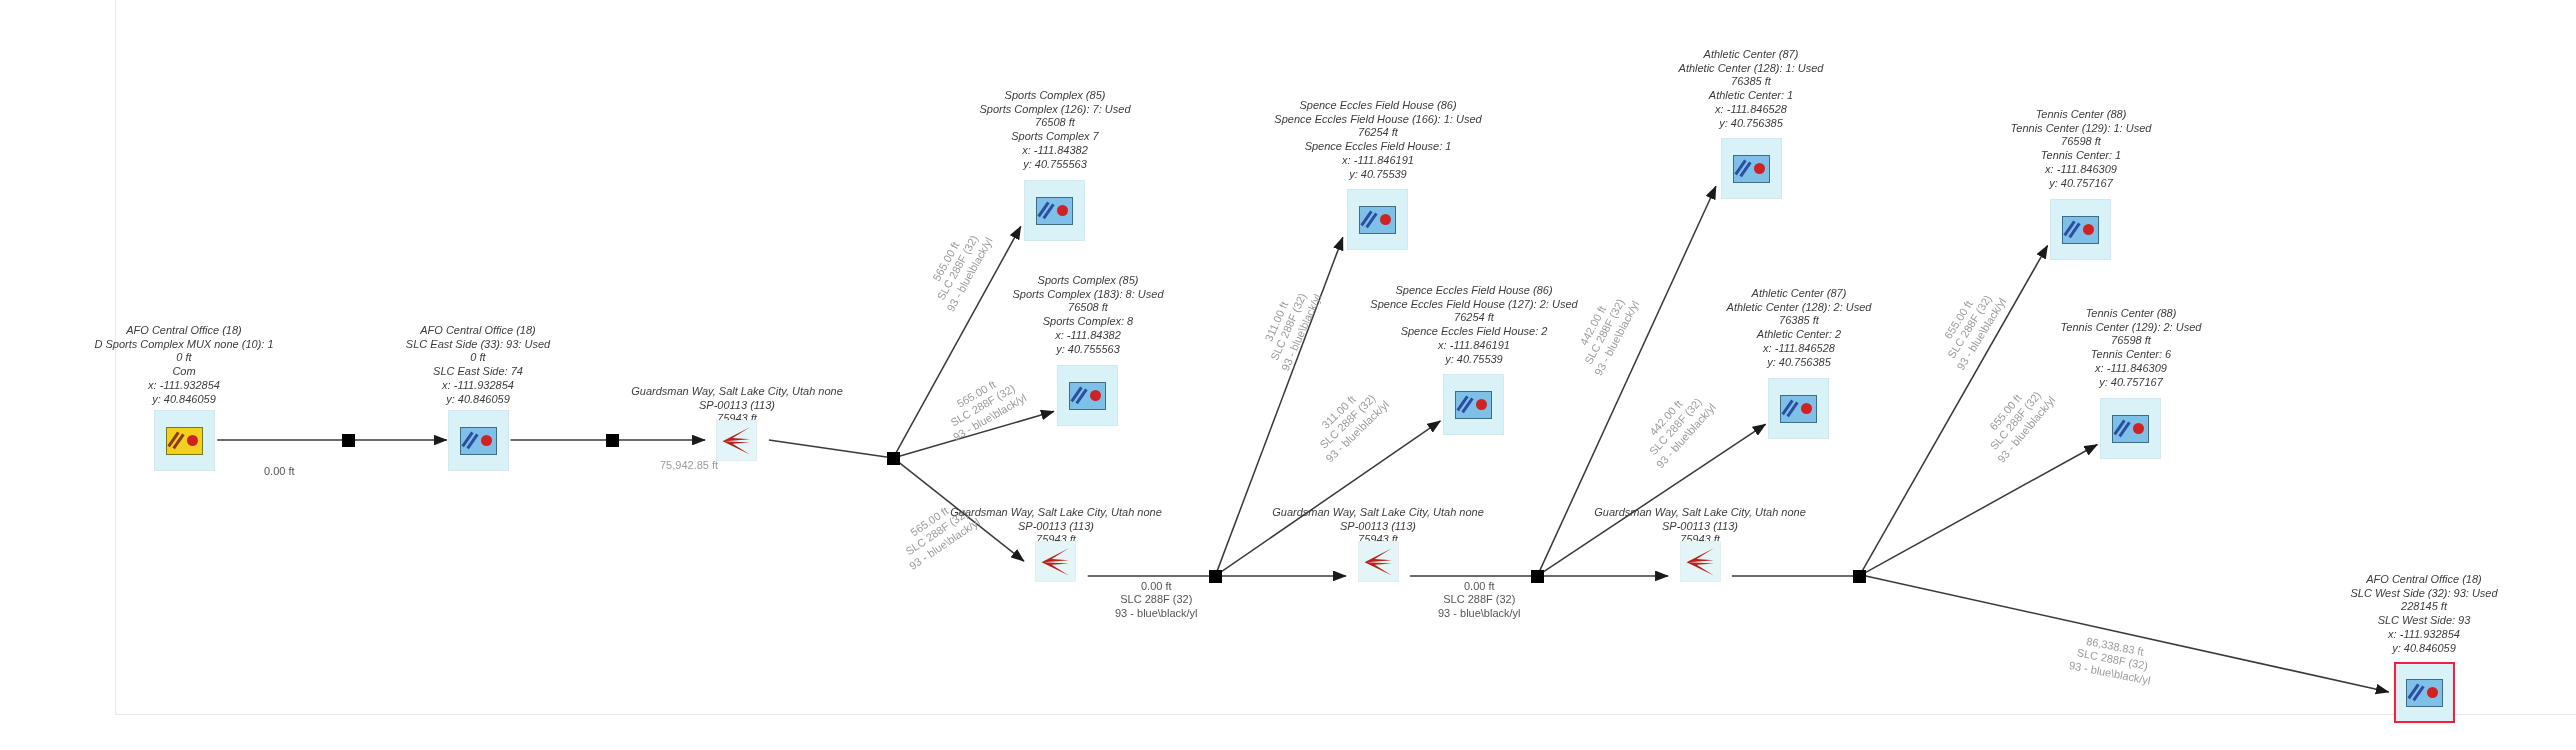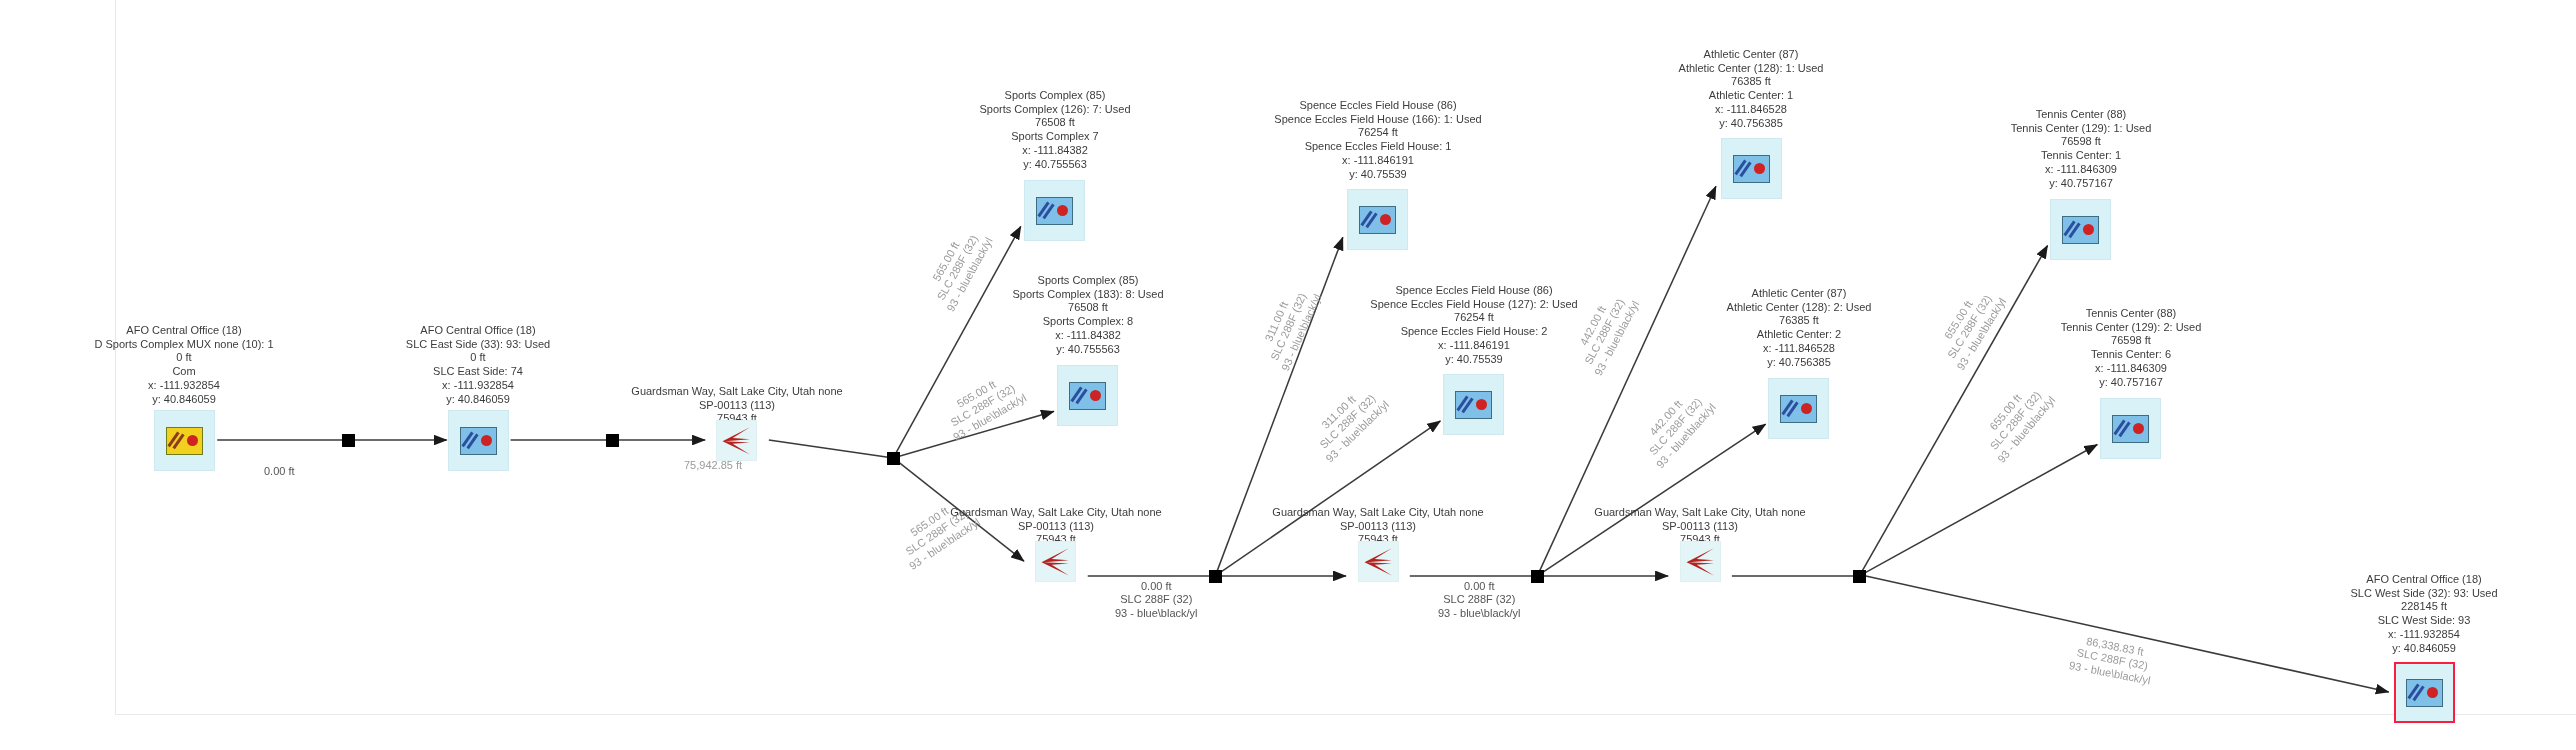--- a/index.html
+++ b/index.html
@@ -90,20 +90,21 @@
   
   .nlabel {
     position: absolute;
     color: #3c3c3c;
     font-size: 11px;
     line-height: 13.7px;
     text-align: center;
     white-space: nowrap;
     transform: translateX(-50%);
     pointer-events: none;
+    font-style: italic;
   }
   .nlabel div { white-space: nowrap; }
 
   
   .elabel {
     position: absolute;
     color: #555555;
     font-size: 11px;
     line-height: 13.4px;
     text-align: center;
@@ -163,21 +164,21 @@
       <div class="junction" style="left: 606px; top: 434px;"></div>
       <div class="junction" style="left: 887px; top: 452px;"></div>
       <div class="junction" style="left: 1209px; top: 570px;"></div>
       <div class="junction" style="left: 1531px; top: 570px;"></div>
       <div class="junction" style="left: 1853px; top: 570px;"></div>
     </div>
   <div id="edge-label-layer">
       <div class="elabel" style="left: 264px; top: 465px; transform: rotate(0deg);">
         <div>0.00 ft</div>
       </div>
-      <div class="elabel faint" style="left: 684px; top: 459px; transform: rotate(0deg);">
+      <div class="elabel faint" style="left: 660px; top: 459px; transform: rotate(0deg);">
         <div>75,942.85 ft</div>
       </div>
       <div class="elabel faint" style="left: 917px; top: 248px; transform: rotate(-61deg);">
         <div>565.00 ft</div>
         <div>SLC 288F (32)</div>
         <div>93 - blue\black/yl</div>
       </div>
       <div class="elabel faint" style="left: 942px; top: 386px; transform: rotate(-30deg);">
         <div>565.00 ft</div>
         <div>SLC 288F (32)</div>

